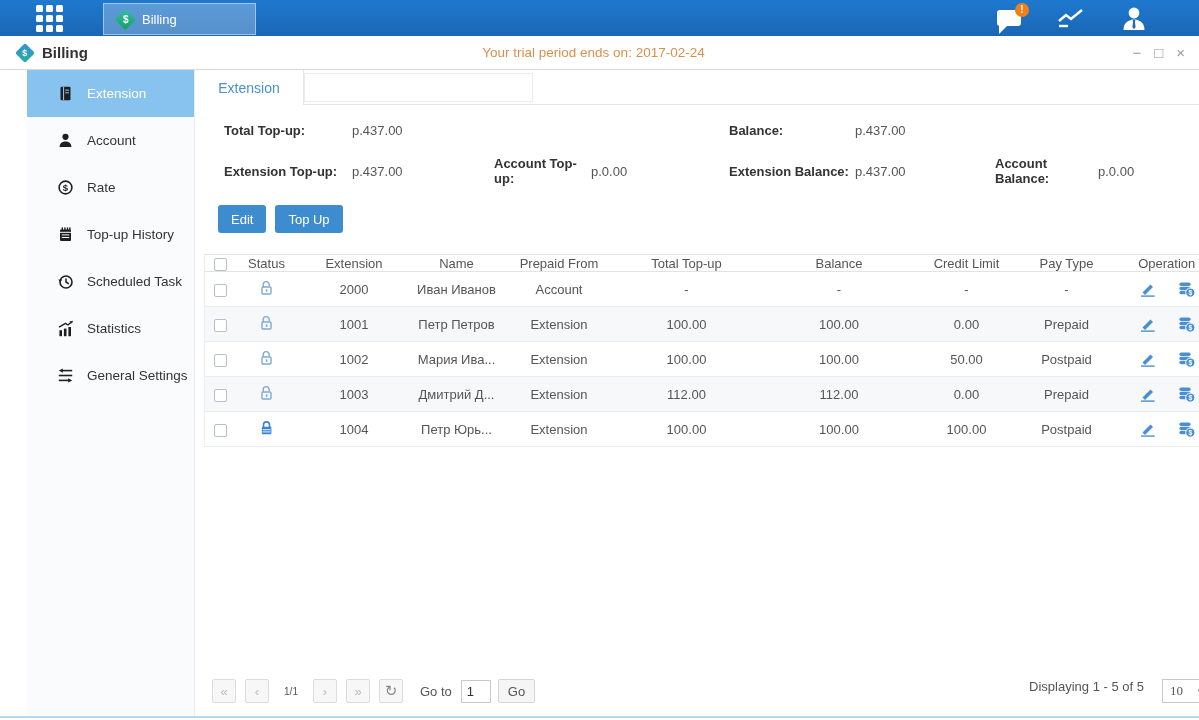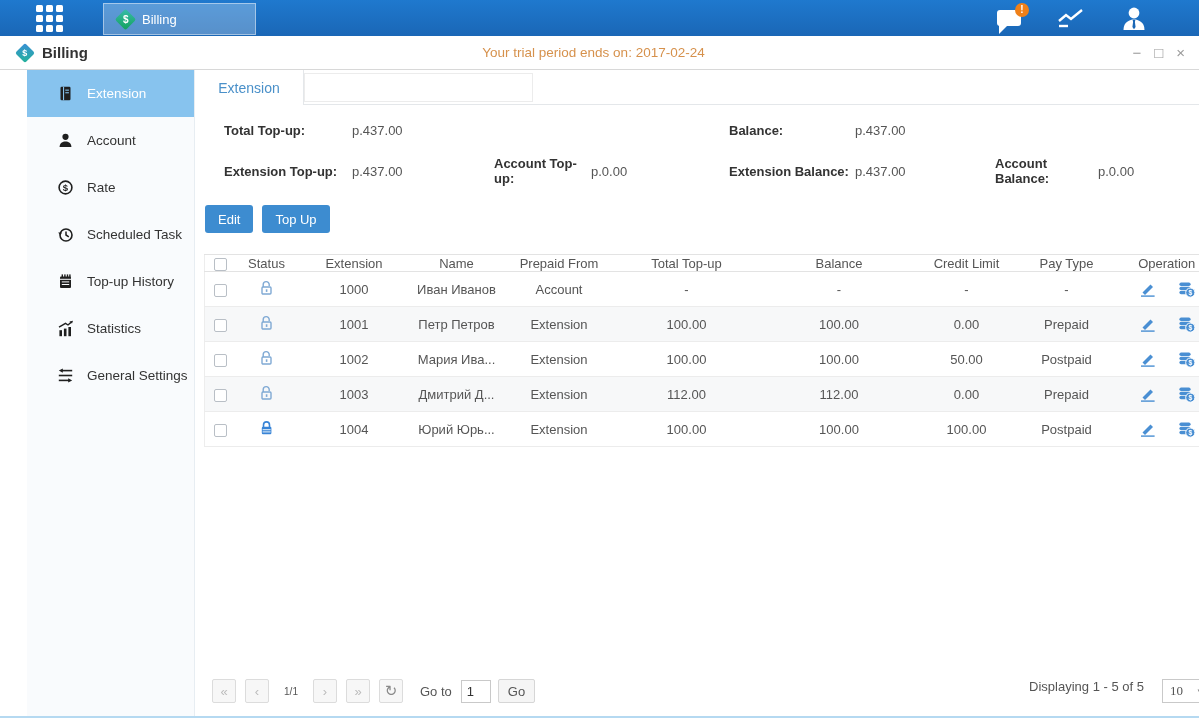--- a/index.html
+++ b/index.html
@@ -48,21 +48,21 @@
                 display:flex; align-items:center; justify-content:center; border-right:1px solid #e4e7ea; cursor:pointer; z-index:1; }
   .tab-ghost { width:229px; height:29px; margin-top:3px; border:1px solid #ececec; background:#fff; }
 
   
   .summary { display:grid; grid-template-columns:128px 142px 97px 138px 126px 140px 103px 122px; row-gap:18px;
              margin:18px 10px 0 29px; font-size:13px; align-items:center; }
   .sum-label { font-weight:bold; color:#333; }
   .sum-value { color:#555; }
 
   
-  .actions { margin:19px 0 0 10px; display:flex; gap:9px; }
+  .actions { margin:19px 0 0 23px; display:flex; gap:9px; }
   .btn { background:#3d8cd0; color:#fff; font-size:13px; border:none; border-radius:3px; height:28px; padding:0 13px; cursor:pointer; }
 
   
   .tablewrap { margin:21px 14px 0 9px; }
   table { width:1008px; border-collapse:collapse; table-layout:fixed; font-size:13px; color:#555;
           border-left:1px solid #ededed; border-right:1px solid #e3e3e3; }
   thead th { height:17px; font-weight:normal; color:#555; border-top:1px solid #e3e3e3; border-bottom:1px solid #e3e3e3; text-align:center; }
   tbody td { height:35px; text-align:center; border-bottom:1px solid #ececec; white-space:nowrap; overflow:hidden; }
   tbody tr:nth-child(even) { background:#f7f8f9; }
   .checkbox { display:inline-block; width:13px; height:13px; border:1px solid #b9bfc6; border-radius:2px; background:#fff; vertical-align:middle; cursor:pointer; }
@@ -163,38 +163,38 @@
       </div>
       <div class="side-item">
         <svg width="17" height="17" viewBox="0 0 17 17">
           <circle cx="8.5" cy="8.5" r="6.4" fill="none" stroke="#1f1f1f" stroke-width="1.6"></circle>
           <text x="8.5" y="11.8" font-size="9.5" font-weight="bold" text-anchor="middle" fill="#1f1f1f">$</text>
         </svg>
         <span>Rate</span>
       </div>
       <div class="side-item">
         <svg width="17" height="17" viewBox="0 0 17 17">
-          <circle cx="9" cy="9" r="6" fill="none" stroke="#1f1f1f" stroke-width="1.6"></circle>
-          <path d="M9 5.6 L9 9 L11.8 10.8" stroke="#1f1f1f" stroke-width="1.5" fill="none"></path>
-          <path d="M3.4 9.6 L1.2 6.4 L5 6.6 Z" fill="#1f1f1f"></path>
-        </svg>
-        <span>Scheduled Task</span>
-      </div>
-      <div class="side-item">
-        <svg width="17" height="17" viewBox="0 0 17 17">
           <rect x="3" y="3.4" width="11" height="11.6" rx="1" fill="#1f1f1f"></rect>
           <rect x="4.6" y="1.4" width="1.4" height="3" fill="#1f1f1f"></rect>
           <rect x="7.2" y="1.4" width="1.4" height="3" fill="#1f1f1f"></rect>
           <rect x="9.8" y="1.4" width="1.4" height="3" fill="#1f1f1f"></rect>
           <rect x="12.2" y="1.4" width="1.4" height="3" fill="#1f1f1f"></rect>
           <rect x="3" y="5.8" width="11" height="1" fill="#f9fbfd"></rect>
           <rect x="4.8" y="8.4" width="7.4" height="1" fill="#f9fbfd"></rect>
           <rect x="4.8" y="11" width="7.4" height="1" fill="#f9fbfd"></rect>
         </svg>
         <span>Top-up History</span>
+      </div>
+      <div class="side-item">
+        <svg width="17" height="17" viewBox="0 0 17 17">
+          <circle cx="9" cy="9" r="6" fill="none" stroke="#1f1f1f" stroke-width="1.6"></circle>
+          <path d="M9 5.6 L9 9 L11.8 10.8" stroke="#1f1f1f" stroke-width="1.5" fill="none"></path>
+          <path d="M3.4 9.6 L1.2 6.4 L5 6.6 Z" fill="#1f1f1f"></path>
+        </svg>
+        <span>Scheduled Task</span>
       </div>
       <div class="side-item">
         <svg width="17" height="17" viewBox="0 0 17 17">
           <path d="M2 7.2 L8.5 3.4 L11 5 L14 2.4" stroke="#1f1f1f" stroke-width="1.4" fill="none"></path>
           <path d="M16 0.8 L12.4 1.4 L15 3.6 Z" fill="#1f1f1f"></path>
           <rect x="2.4" y="10.2" width="2.6" height="6" fill="#1f1f1f"></rect>
           <rect x="6.9" y="8.6" width="2.6" height="7.6" fill="#1f1f1f"></rect>
           <rect x="11.4" y="7" width="2.6" height="9.2" fill="#1f1f1f"></rect>
         </svg>
         <span>Statistics</span>
@@ -275,21 +275,21 @@
 
             <tr>
               <td><span class="checkbox"></span></td>
               <td>
                 <svg width="15" height="16" viewBox="0 0 15 16">
                   <path d="M4.2 7 L4.2 4.6 A3 3 0 0 1 10.2 4.6 L10.2 6" fill="none" stroke="#7fa9d4" stroke-width="1.4"></path>
                   <rect x="3" y="7" width="9" height="7" rx="1" fill="none" stroke="#7fa9d4" stroke-width="1.4"></rect>
                   <rect x="6.8" y="9.3" width="1.6" height="2.6" fill="#7fa9d4"></rect>
                 </svg>
               </td>
-              <td>1000</td>
+              <td>2000</td>
               <td>Иван Иванов</td>
               <td>Account</td>
               <td>-</td>
               <td>-</td>
               <td>-</td>
               <td>-</td>
               <td class="opcell">
                 <svg width="19" height="16" viewBox="0 0 19 16">
                   <path d="M4.5 11.5 L12.5 3.5 L15 6 L7 14 Z" fill="#4a8fd3"></path>
                     <rect x="3" y="14.4" width="13.6" height="1.4" fill="#4a8fd3"></rect>
@@ -401,21 +401,21 @@
               <td><span class="checkbox"></span></td>
               <td>
                 <svg width="15" height="16" viewBox="0 0 15 16">
                   <path d="M4.5 7 L4.5 4.9 A3 3 0 0 1 10.5 4.9 L10.5 7" fill="none" stroke="#3884d6" stroke-width="1.6"></path>
                   <rect x="2.8" y="6.8" width="9.6" height="7.4" rx="1.2" fill="#3884d6"></rect>
                   <rect x="3.6" y="9.2" width="8" height="1" fill="#eaf3fb"></rect>
                   <rect x="3.6" y="11.4" width="8" height="1" fill="#eaf3fb"></rect>
                 </svg>
               </td>
               <td>1004</td>
-              <td>Юрий Юрь...</td>
+              <td>Петр Юрь...</td>
               <td>Extension</td>
               <td>100.00</td>
               <td>100.00</td>
               <td>100.00</td>
               <td>Postpaid</td>
               <td class="opcell">
                 <svg width="19" height="16" viewBox="0 0 19 16">
                   <path d="M4.5 11.5 L12.5 3.5 L15 6 L7 14 Z" fill="#4a8fd3"></path>
                     <rect x="3" y="14.4" width="13.6" height="1.4" fill="#4a8fd3"></rect>
                 </svg>

